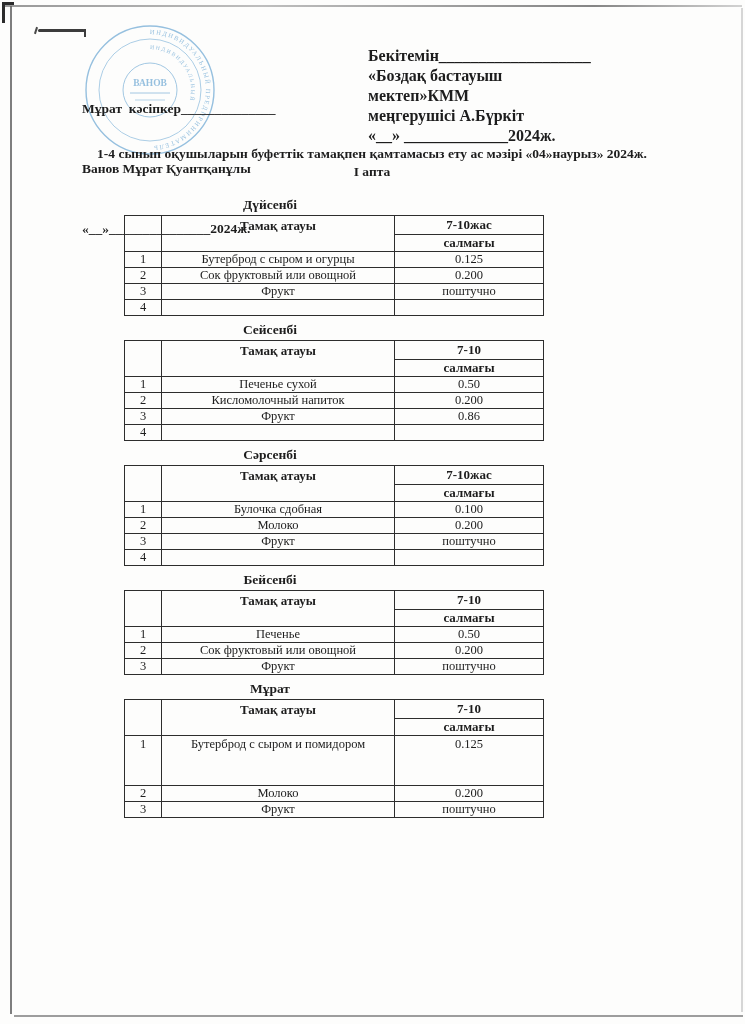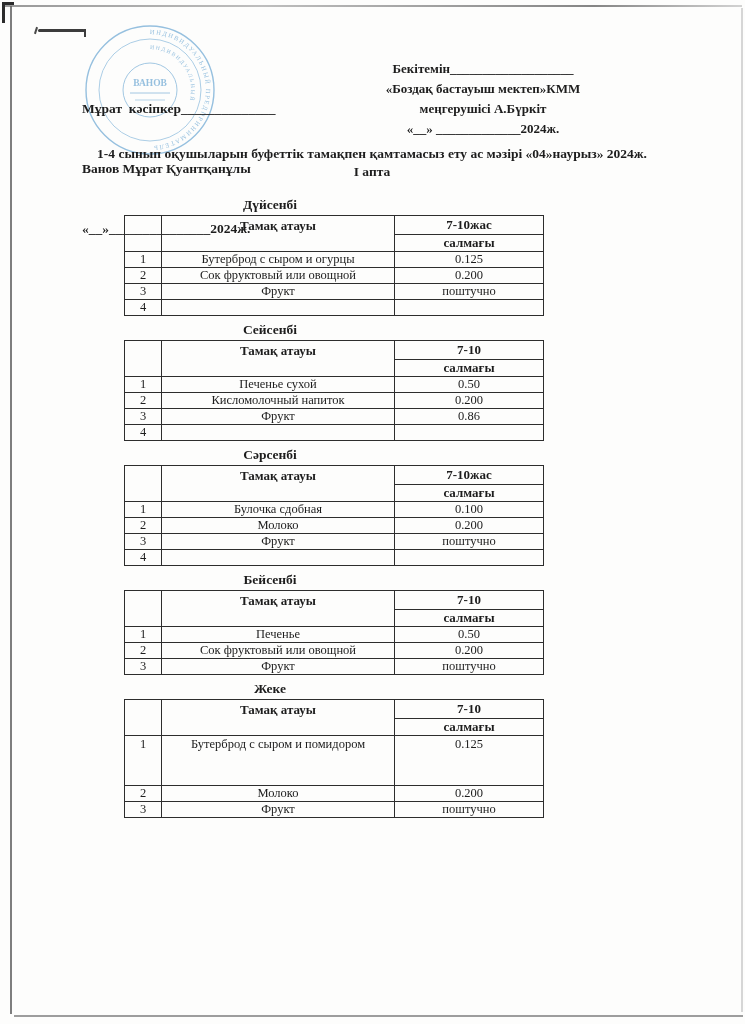--- a/index.html
+++ b/index.html
@@ -24,22 +24,22 @@
 
   
   .stamp { position:absolute; left:80px; top:20px; opacity:.72; z-index:1; }
   .stamp-line  { fill:none; stroke:#6fa9d4; }
   .stamp-text  { fill:#6fa9d4; font-family:"Liberation Serif",serif; letter-spacing:1.5px; }
   .stamp-center{ fill:#6fa9d4; font-family:"Liberation Serif",serif; font-weight:bold; }
 
   
   .header-left  { position:absolute; top:59px; left:82px; z-index:2;
                   font-weight:bold; font-size:13.5px; line-height:20px; white-space:pre; }
-  .header-right { position:absolute; top:59px; left:368px; width:230px; z-index:2;
-                  font-weight:bold; font-size:13px; line-height:20px; text-align:center; }
+  .header-right { position:absolute; top:46px; left:368px; width:230px; z-index:2;
+                  font-weight:bold; font-size:16px; line-height:20px; }
 
   
   .doc-title { position:absolute; top:146px; left:52px; width:640px; z-index:2;
                text-align:center; font-weight:bold; font-size:13.5px; line-height:16px;font-family:Liberation Serif, serif; }
   .doc-subtitle { margin-top:2px; font-weight:bold; }
 
   
   .menu-days { position:absolute; top:198px; left:124px; width:420px; z-index:2; }
   .day-section { margin-bottom:7px; }
   .day-title { width:292px; text-align:center; font-weight:bold; font-size:13.5px;
@@ -246,21 +246,21 @@
             </tr>
             <tr>
               <td>3</td>
               <td>Фрукт</td>
               <td>поштучно</td>
             </tr>
           </tbody>
         </table>
       </section>
       <section class="day-section day-idx-4">
-        <div class="day-title">Жеке</div>
+        <div class="day-title">Мұрат</div>
         <table class="menu-table">
           <thead>
             <tr class="h1">
               <th class="c-num" rowspan="2"></th>
               <th class="c-name" rowspan="2">Тамақ атауы</th>
               <th>7-10</th>
             </tr>
             <tr class="h2">
               <th>салмағы</th>
             </tr>

